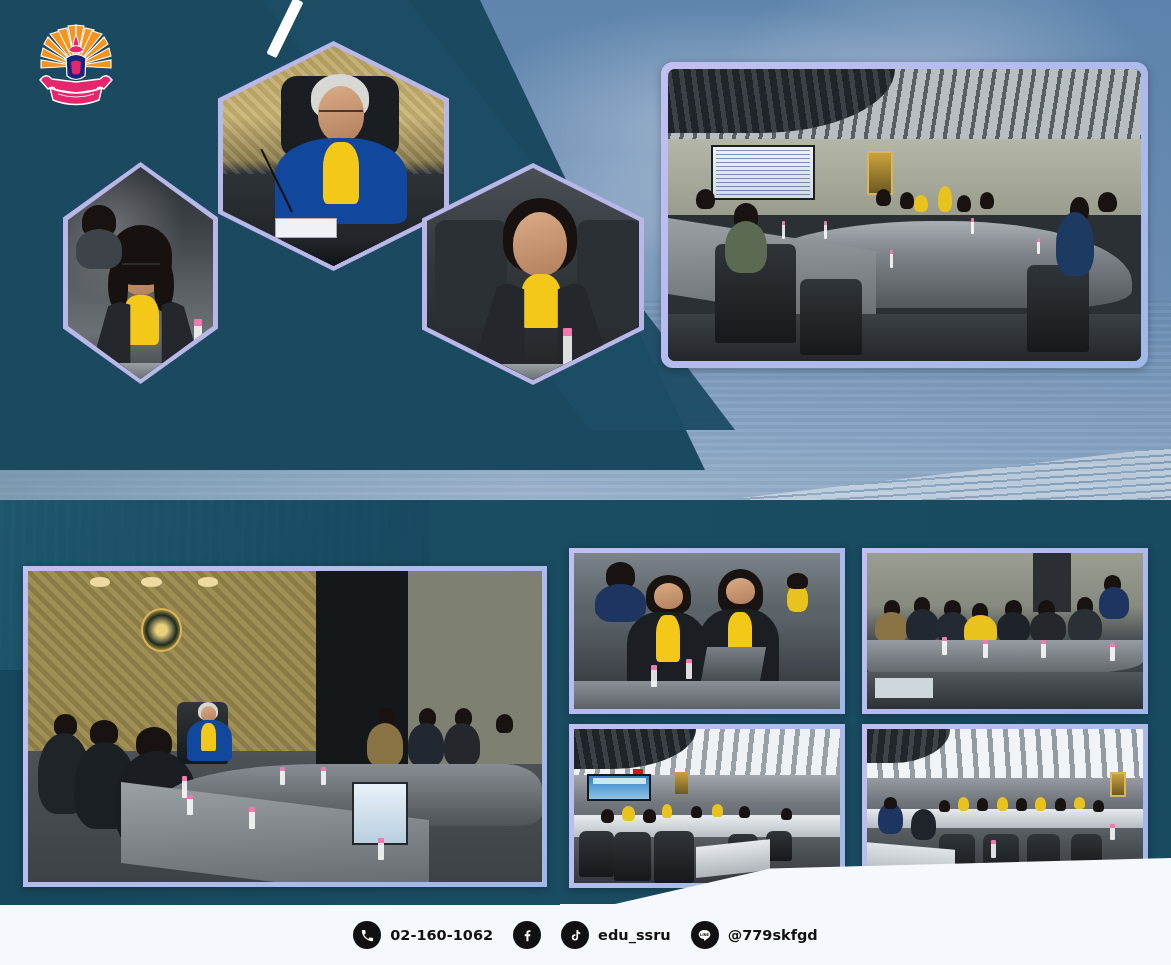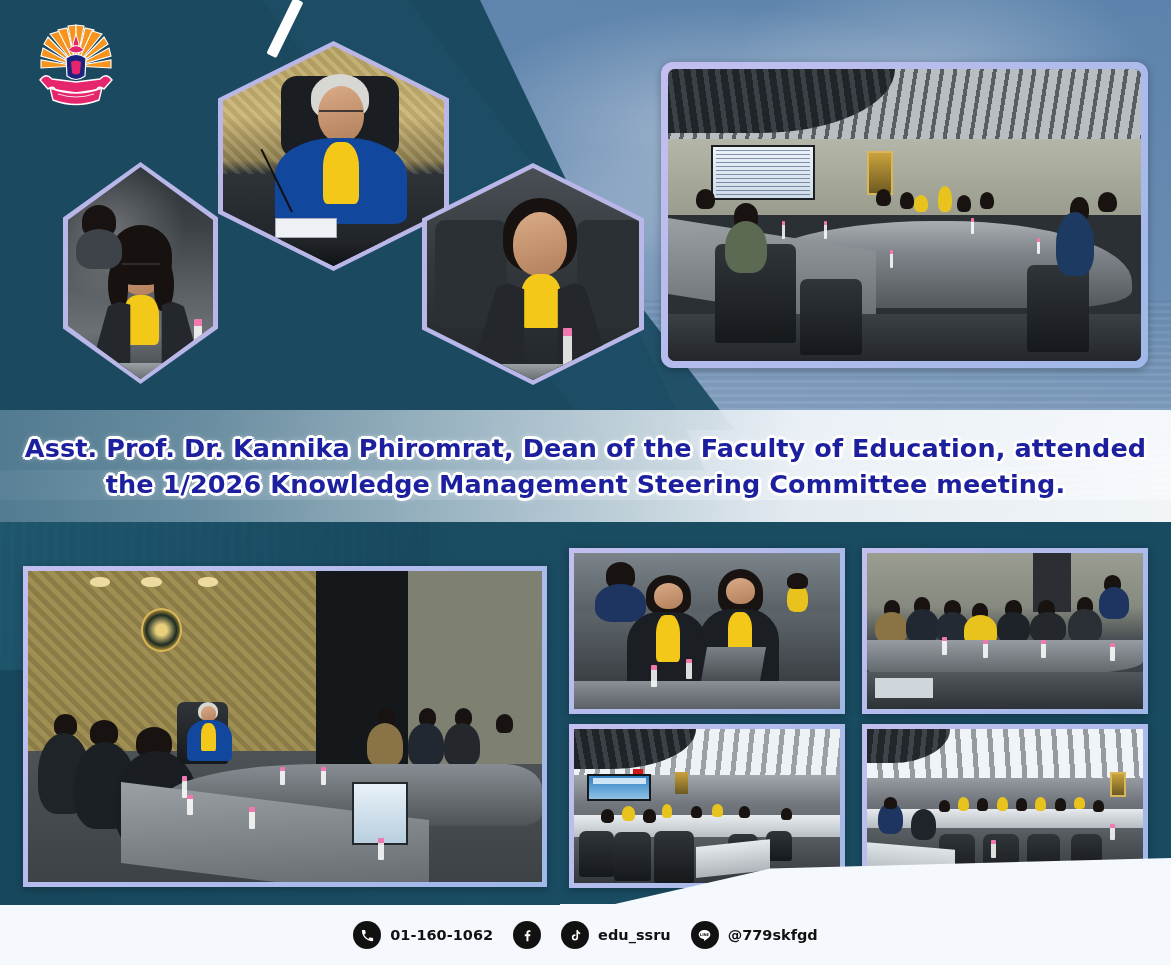--- a/index.html
+++ b/index.html
@@ -394,24 +394,20 @@
       <div class="dot-person" style="left:82%; top:49%; width:8%;  height:22%; background:#1d3a63;"></div>
       <div class="dot-person h" style="left:91%; top:42%; width:4%;  height:7%;"></div>
       <div class="bottle" style="left:24%; top:52%; height:18px;"></div>
       <div class="bottle" style="left:33%; top:52%; height:18px;"></div>
       <div class="bottle" style="left:47%; top:62%; height:18px;"></div>
       <div class="bottle" style="left:64%; top:51%; height:16px;"></div>
       <div class="bottle" style="left:78%; top:58%; height:16px;"></div>
     </div>
   </div>
 
-  <div class="band">
-    <div class="headline">Asst. Prof. Dr. Kannika Phiromrat, Dean of the Faculty of Education, attended</div>
-    <div class="headline">the 1/2026 Knowledge Management Steering Committee meeting.</div>
-  </div>
 
   <div class="frame" style="left:23px; top:566px; width:524px; height:321px;">
     <div class="pic">
       <div style="position:absolute;inset:0;background:linear-gradient(180deg,#2b2f33 0%,#3a3f43 20%,#50555a 50%,#3d4247 100%);"></div>
       <div style="position:absolute;left:0;top:0;width:56%;height:58%;
            background:repeating-linear-gradient(45deg,#a08f53 0 5px,#8b7b46 5px 10px);"></div>
       <div style="position:absolute;left:56%;top:0;width:18%;height:62%;background:#15181b;"></div>
       <div style="position:absolute;left:74%;top:0;width:26%;height:62%;background:#7e8172;"></div>
       <div style="position:absolute;left:22%;top:12%;width:8%;height:14%;border-radius:50%;
            background:radial-gradient(circle,#e8cf7c 20%,#1d2b22 55%,#caa23c 80%);border:2px solid #d8b659;"></div>
@@ -577,21 +573,21 @@
   <div class="bottom-cut2"></div>
 
   <div class="footer">
 
     <div class="fitem">
       <span class="fico">
         <svg width="15" height="15" viewBox="0 0 24 24" fill="#fff">
           <path d="M6.6 10.8c1.4 2.8 3.8 5.1 6.6 6.6l2.2-2.2c.3-.3.7-.4 1-.2 1.1.4 2.4.6 3.6.6.6 0 1 .4 1 1V20c0 .6-.4 1-1 1C10.7 21 3 13.3 3 4c0-.6.4-1 1-1h3.5c.6 0 1 .4 1 1 0 1.3.2 2.5.6 3.6.1.3 0 .7-.2 1l-2.3 2.2z"></path>
         </svg>
       </span>
-      <span class="ftxt">01-160-1062</span>
+      <span class="ftxt">02-160-1062</span>
     </div>
 
     <div class="fitem">
       <span class="fico">
         <svg width="15" height="15" viewBox="0 0 24 24" fill="#fff">
           <path d="M13.5 21v-8h2.7l.4-3.1h-3.1V7.9c0-.9.25-1.5 1.55-1.5h1.65V3.6c-.29-.04-1.27-.12-2.4-.12-2.38 0-4 1.45-4 4.11V9.9H7.6V13h2.7v8h3.2z"></path>
         </svg>
       </span>
     </div>
 

